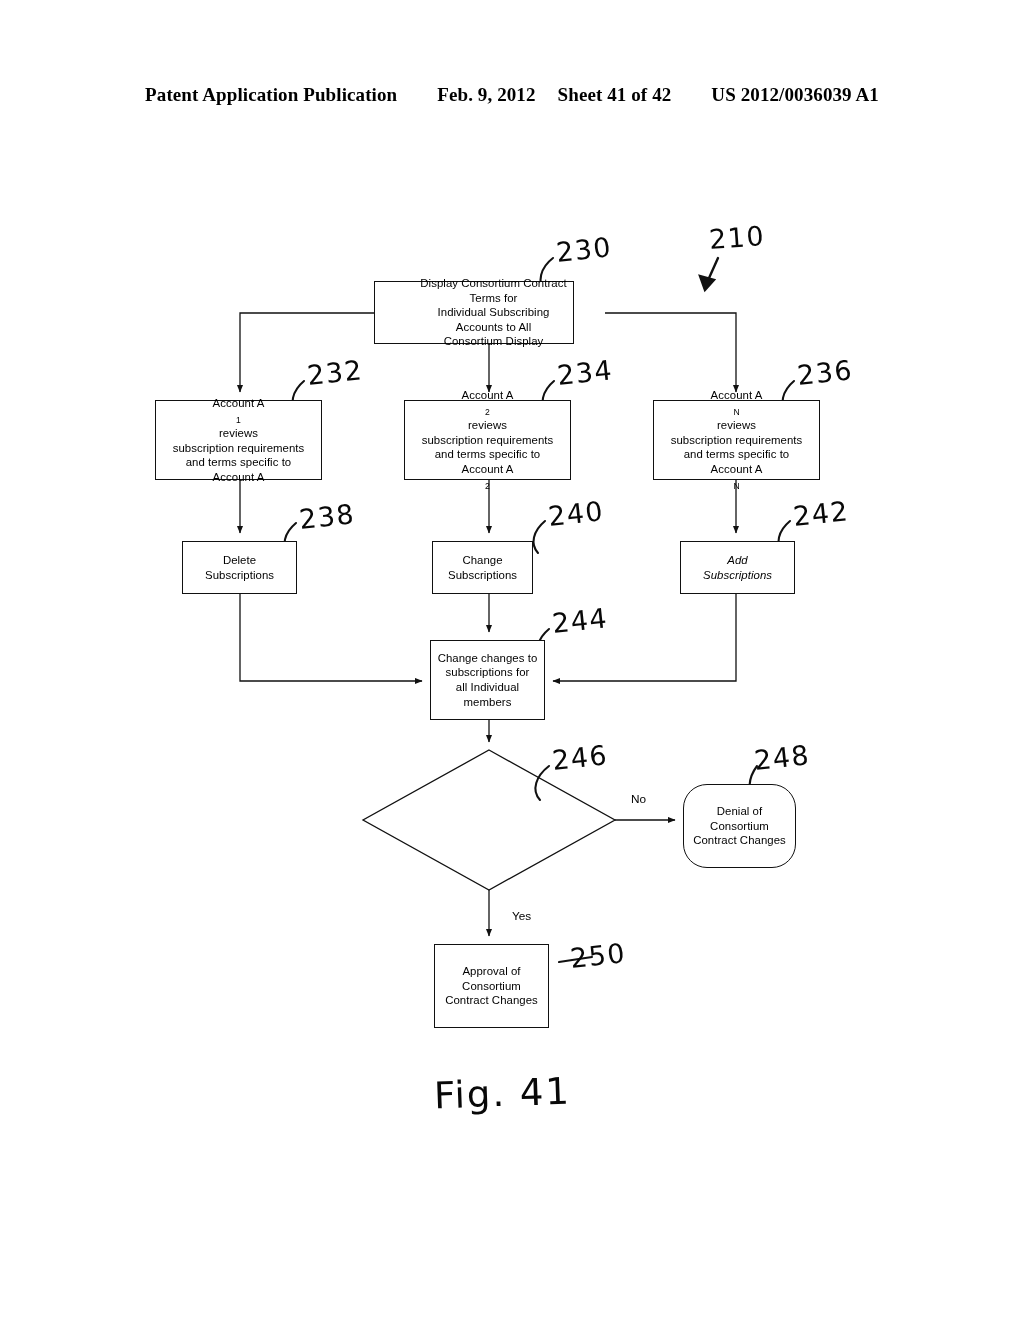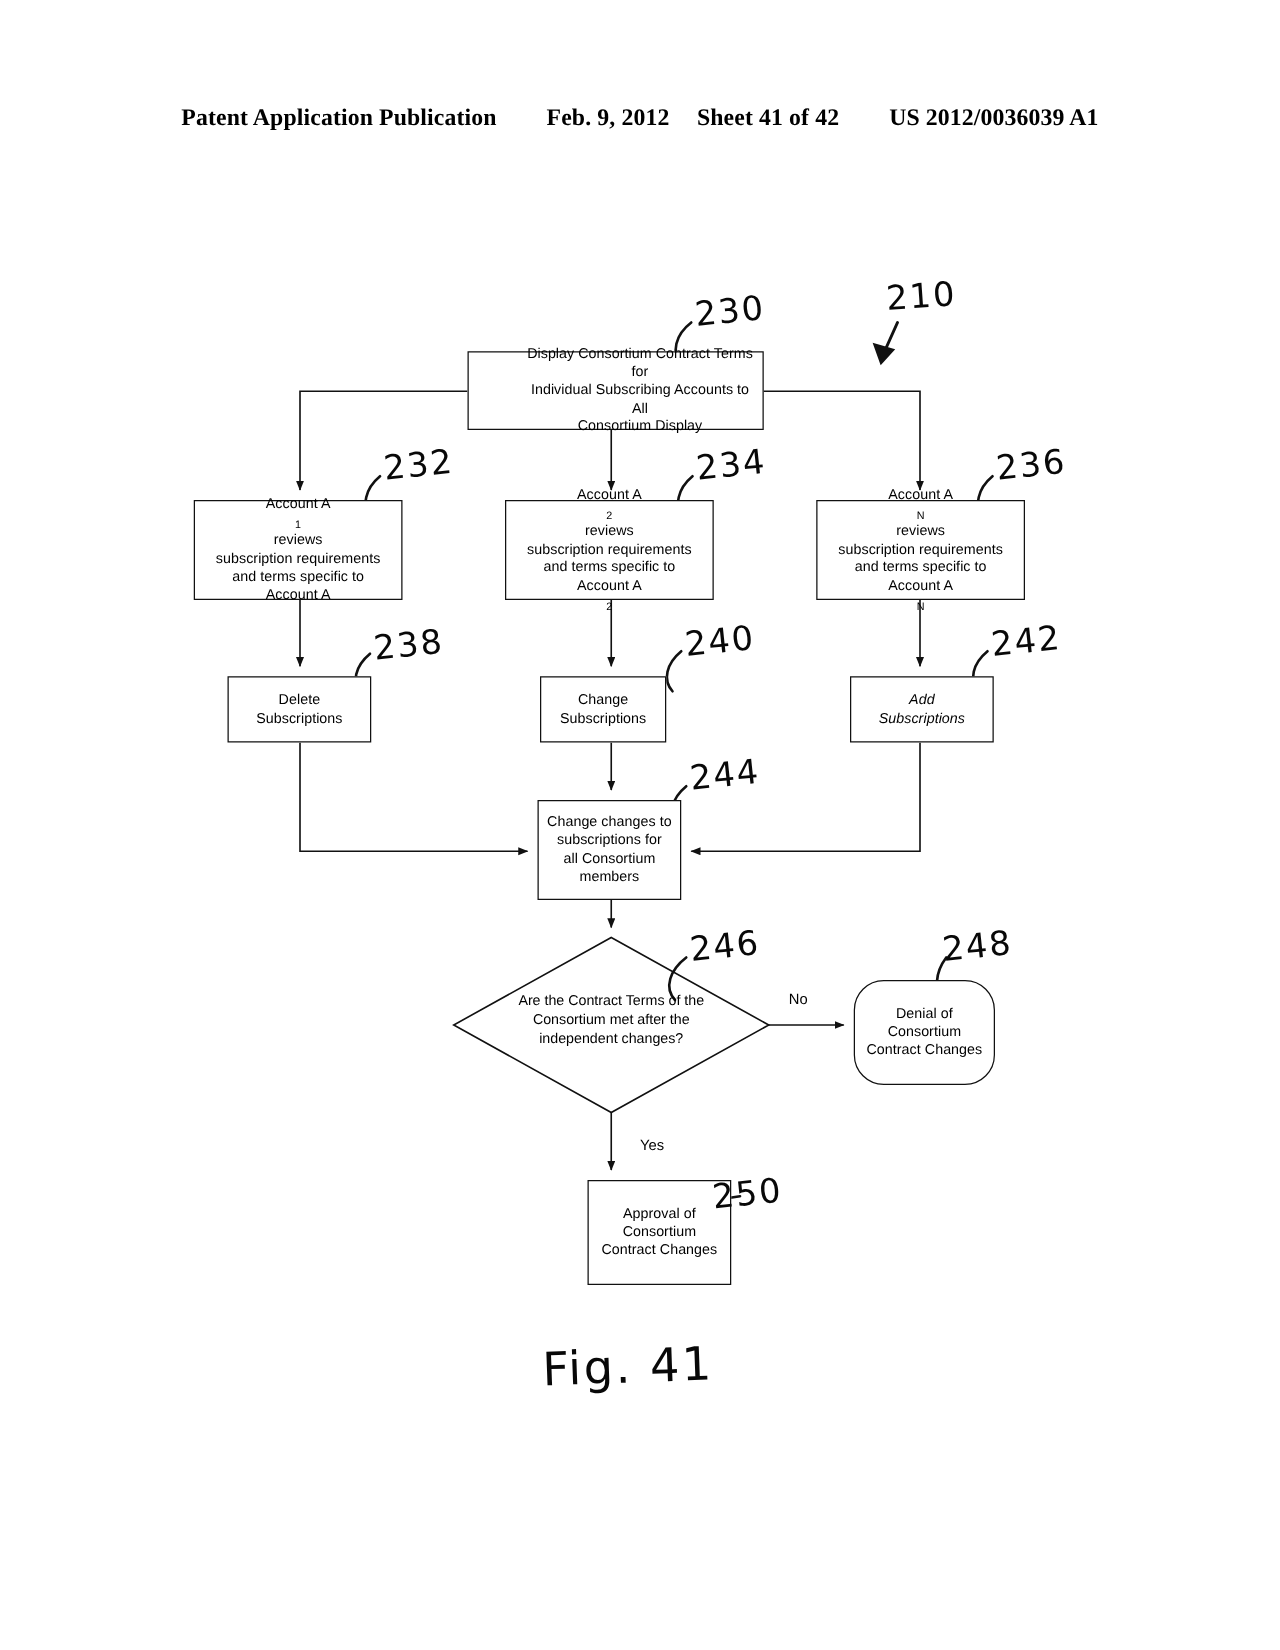--- a/index.html
+++ b/index.html
@@ -68,30 +68,30 @@
   }
   .node span { display: block; }
   .node sub {
     font-size: 8.6px;
     vertical-align: baseline;
     position: relative;
     top: 1.5px;
     letter-spacing: 0;
   }
 
-  #node-230 { left: 374px; top: 281px; width: 237px; height: 63px; padding-left: 43px; }
+  #node-230 { left: 374px; top: 281px; width: 200px; height: 63px; padding-left: 43px; }
   #node-232 { left: 155px; top: 400px; width: 167px; height: 80px; }
   #node-234 { left: 404px; top: 400px; width: 167px; height: 80px; }
   #node-236 { left: 653px; top: 400px; width: 167px; height: 80px; }
   #node-238 { left: 182px; top: 541px; width: 115px; height: 53px; }
   #node-240 { left: 432px; top: 541px; width: 101px; height: 53px; }
   #node-242 { left: 680px; top: 541px; width: 115px; height: 53px; font-style: italic; }
   #node-244 { left: 430px; top: 640px; width: 115px; height: 80px; }
   #node-248 { left: 683px; top: 784px; width: 113px; height: 84px; border-radius: 24px; }
-  #node-250 { left: 434px; top: 944px; width: 115px; height: 84px; margin-left: 36px; }
+  #node-250 { left: 434px; top: 944px; width: 115px; height: 84px; }
 
   
   #node-246 {
     position: absolute;
     left: 363px;
     top: 750px;
     width: 252px;
     height: 140px;
   }
   #node-246 .diamond-label {
@@ -266,32 +266,25 @@
     <div>
       <span>Add</span>
       <span>Subscriptions</span>
     </div>
   </div>
 
   <div class="node" id="node-244">
     <div>
       <span>Change changes to</span>
       <span>subscriptions for</span>
-      <span>all Consortium</span>
+      <span>all Individual</span>
       <span>members</span>
     </div>
   </div>
 
-  <div id="node-246">
-    <div class="diamond-label">
-      <span>Are the Contract Terms of</span>
-      <span>the Consortium met after the</span>
-      <span>independent changes?</span>
-    </div>
-  </div>
 
   <div class="node" id="node-248">
     <div>
       <span>Denial of</span>
       <span>Consortium</span>
       <span>Contract Changes</span>
     </div>
   </div>
 
   <div class="node" id="node-250">

